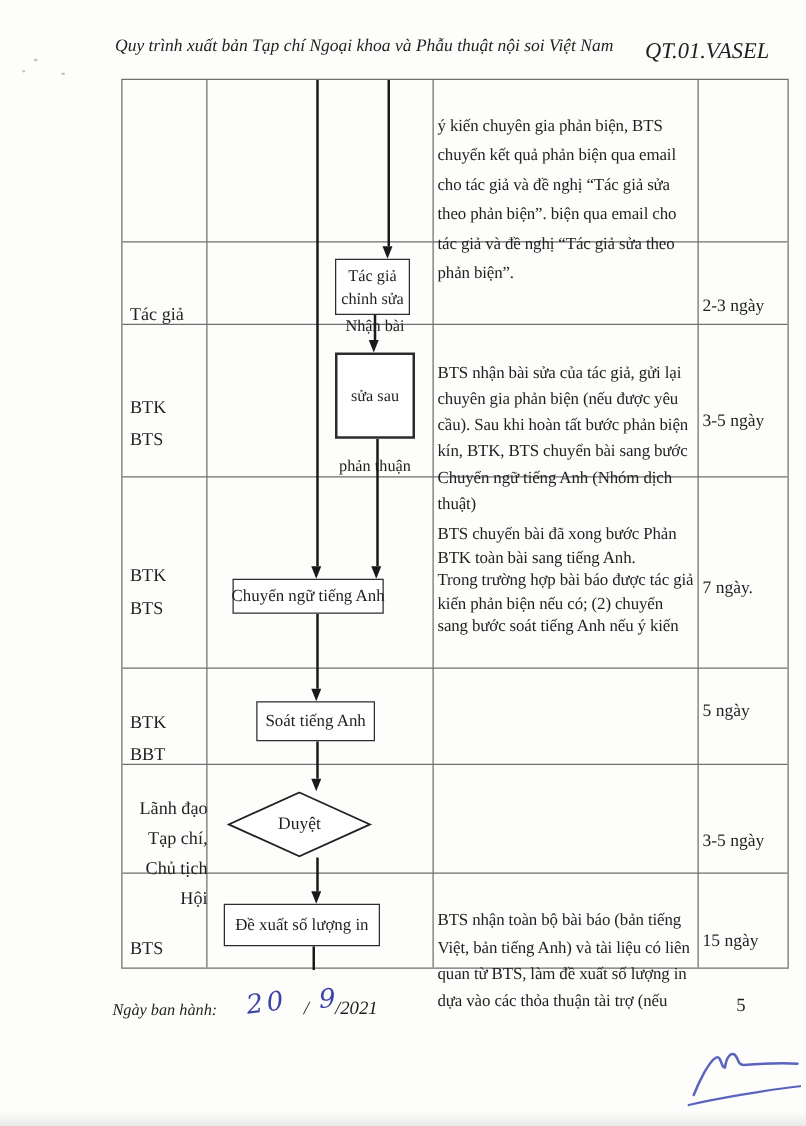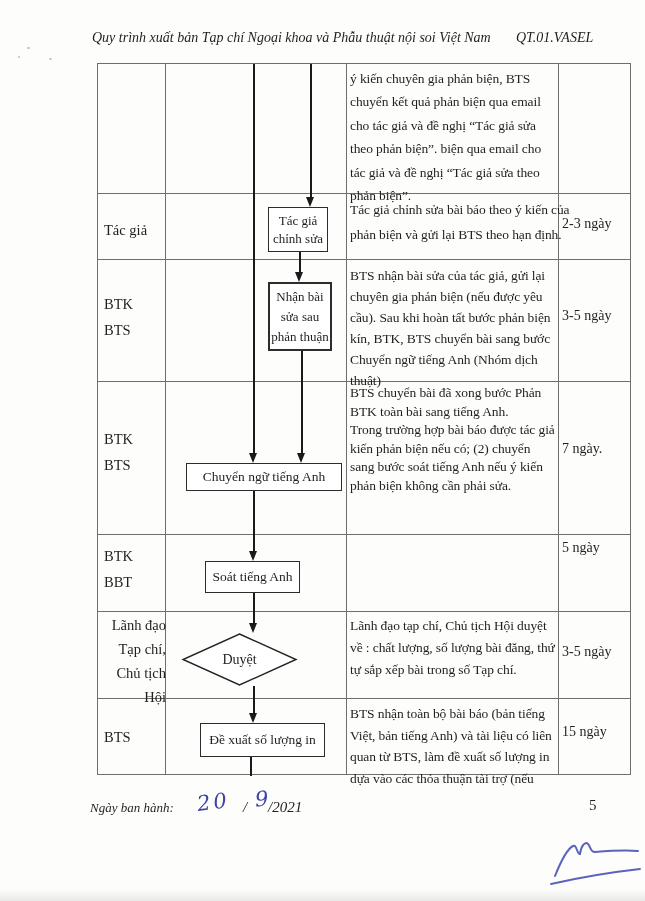--- a/index.html
+++ b/index.html
@@ -10,30 +10,30 @@
     --signature-blue:#5a63bd;
     --paper:#fdfdfb;
   }
   html,body{margin:0;padding:0;background:#ffffff;}
   .page{
     position:relative;width:645px;height:901px;background:var(--paper);
     font-family:"Liberation Serif", serif;color:var(--ink);overflow:hidden;
   }
   
   .hdr-title{position:absolute;left:92px;top:30px;font-style:italic;font-size:14px;white-space:nowrap;}
-  .hdr-code{position:absolute;left:516px;top:30px;font-style:italic;font-size:14px;white-space:nowrap;}
+  .hdr-code{position:absolute;left:516px;top:30px;font-style:italic;font-size:18px;white-space:nowrap;}
   
   .speck{position:absolute;background:#c2c2c2;border-radius:50%;}
   
   .tbl{position:absolute;left:97px;top:63px;width:534px;height:712px;
        border:1px solid var(--table-border);box-sizing:border-box;}
   .vl{position:absolute;top:0;bottom:0;width:1px;background:var(--table-border);}
   .hl{position:absolute;left:0;right:0;height:1px;background:var(--table-border);}
   
-  .cell{position:absolute;}
+  .cell{position:absolute;margin-top:22px;}
   .actor{left:6px;width:62px;font-size:14.5px;line-height:26px;}
   .actor .tline{white-space:nowrap;}
   .desc{left:252px;width:204px;font-size:13.5px;letter-spacing:-0.1px;}
   .desc .tline{white-space:nowrap;}
   .dur{left:464px;width:66px;font-size:14px;white-space:nowrap;}
   
   .fl{position:absolute;width:1.5px;background:var(--flow-ink);}
   .arr{position:absolute;width:0;height:0;
        border-left:4.5px solid transparent;border-right:4.5px solid transparent;
        border-top:10px solid var(--flow-ink);}
@@ -89,71 +89,61 @@
         <div class="tline">chuyển kết quả phản biện qua email</div>
         <div class="tline">cho tác giả và đề nghị “Tác giả sửa</div>
         <div class="tline">theo phản biện”. biện qua email cho</div>
         <div class="tline">tác giả và đề nghị “Tác giả sửa theo</div>
         <div class="tline">phản biện”.</div>
       </div>
 
     <div class="cell actor" style="top:153px;">
         <div class="tline">Tác giả</div>
       </div>
-    <div class="cell desc" style="top:133px;line-height:25px;">
-        <div class="tline">Tác giả chỉnh sửa bài báo theo ý kiến của</div>
-        <div class="tline">phản biện và gửi lại BTS theo hạn định.</div>
-      </div>
     <div class="cell dur" style="top:152px;">2-3 ngày</div>
 
     <div class="cell actor" style="top:227px;">
         <div class="tline">BTK</div>
         <div class="tline">BTS</div>
       </div>
     <div class="cell desc" style="top:201px;line-height:21px;">
         <div class="tline">BTS nhận bài sửa của tác giả, gửi lại</div>
         <div class="tline">chuyên gia phản biện (nếu được yêu</div>
         <div class="tline">cầu). Sau khi hoàn tất bước phản biện</div>
         <div class="tline">kín, BTK, BTS chuyển bài sang bước</div>
         <div class="tline">Chuyển ngữ tiếng Anh (Nhóm dịch</div>
         <div class="tline">thuật)</div>
       </div>
     <div class="cell dur" style="top:244px;">3-5 ngày</div>
 
     <div class="cell actor" style="top:362px;">
         <div class="tline">BTK</div>
         <div class="tline">BTS</div>
       </div>
-    <div class="cell desc" style="top:320px;line-height:18.6px;">
+    <div class="cell desc" style="top:332px;line-height:18.6px;">
         <div class="tline">BTS chuyển bài đã xong bước Phản</div>
         <div class="tline">BTK toàn bài sang tiếng Anh.</div>
         <div class="tline">Trong trường hợp bài báo được tác giả</div>
         <div class="tline">kiến phản biện nếu có; (2) chuyển</div>
         <div class="tline">sang bước soát tiếng Anh nếu ý kiến</div>
-        <div class="tline">phản biện không cần phải sửa.</div>
       </div>
     <div class="cell dur" style="top:377px;">7 ngày.</div>
 
     <div class="cell actor" style="top:479px;">
         <div class="tline">BTK</div>
         <div class="tline">BBT</div>
       </div>
     <div class="cell dur" style="top:476px;">5 ngày</div>
 
     <div class="cell actor" style="top:549px;line-height:24px;text-align:right;">
         <div class="tline">Lãnh đạo</div>
         <div class="tline">Tạp chí,</div>
         <div class="tline">Chủ tịch</div>
         <div class="tline">Hội</div>
       </div>
-    <div class="cell desc" style="top:551px;line-height:22px;">
-        <div class="tline">Lãnh đạo tạp chí, Chủ tịch Hội duyệt</div>
-        <div class="tline">về : chất lượng, số lượng bài đăng, thứ</div>
-        <div class="tline">tự sắp xếp bài trong số Tạp chí.</div>
-      </div>
     <div class="cell dur" style="top:580px;">3-5 ngày</div>
 
     <div class="cell actor" style="top:660px;">
         <div class="tline">BTS</div>
       </div>
     <div class="cell desc" style="top:639px;line-height:21.5px;">
         <div class="tline">BTS nhận toàn bộ bài báo (bản tiếng</div>
         <div class="tline">Việt, bản tiếng Anh) và tài liệu có liên</div>
         <div class="tline">quan từ BTS, làm đề xuất số lượng in</div>
         <div class="tline">dựa vào các thỏa thuận tài trợ (nếu</div>
@@ -181,42 +171,42 @@
     <div class="fl" style="left:155px;top:622px;height:27px;"></div>
     <div class="arr" style="left:151px;top:649px;"></div>
 
     <div class="fl" style="left:152px;top:693px;height:19px;"></div>
 
     <div class="fc-box" style="left:170px;top:143px;width:60px;height:45px;">
         <div class="tline">Tác giả</div>
         <div class="tline">chỉnh sửa</div>
       </div>
 
-    <div class="fc-box heavy" style="left:170px;top:218px;width:64px;height:69px;">
+    <div class="fc-box heavy" style="left:170px;top:218px;width:64px;height:69px;gap:36px;">
         <div class="tline">Nhận bài</div>
         <div class="tline">sửa sau</div>
         <div class="tline">phản thuận</div>
       </div>
 
-    <div class="fc-box wide" style="left:88px;top:399px;width:156px;height:28px;">
+    <div class="fc-box wide" style="left:88px;top:399px;width:121px;height:28px;">
         <div class="tline">Chuyển ngữ tiếng Anh</div>
       </div>
 
     <div class="fc-box wide" style="left:107px;top:497px;width:95px;height:32px;">
         <div class="tline">Soát tiếng Anh</div>
       </div>
 
     <div class="fc-diamond" style="left:83px;top:569px;width:117px;height:53px;">
       <svg width="117" height="53" viewBox="0 0 117 53">
         <polygon points="58.5,1 115,26.5 58.5,52 2,26.5" fill="#ffffff" stroke="#222222" stroke-width="1.4"></polygon>
       </svg>
       <div class="dlabel">Duyệt</div>
     </div>
 
-    <div class="fc-box wide" style="left:102px;top:659px;width:125px;height:34px;">
+    <div class="fc-box wide" style="left:81px;top:659px;width:125px;height:34px;">
         <div class="tline">Đề xuất số lượng in</div>
       </div>
   </div>
 
   <div class="ft-label">Ngày ban hành:</div>
   <div class="ft-day">20</div>
   <div class="ft-slash1">/</div>
   <div class="ft-month">9</div>
   <div class="ft-year">/2021</div>
   <div class="ft-page">5</div>

